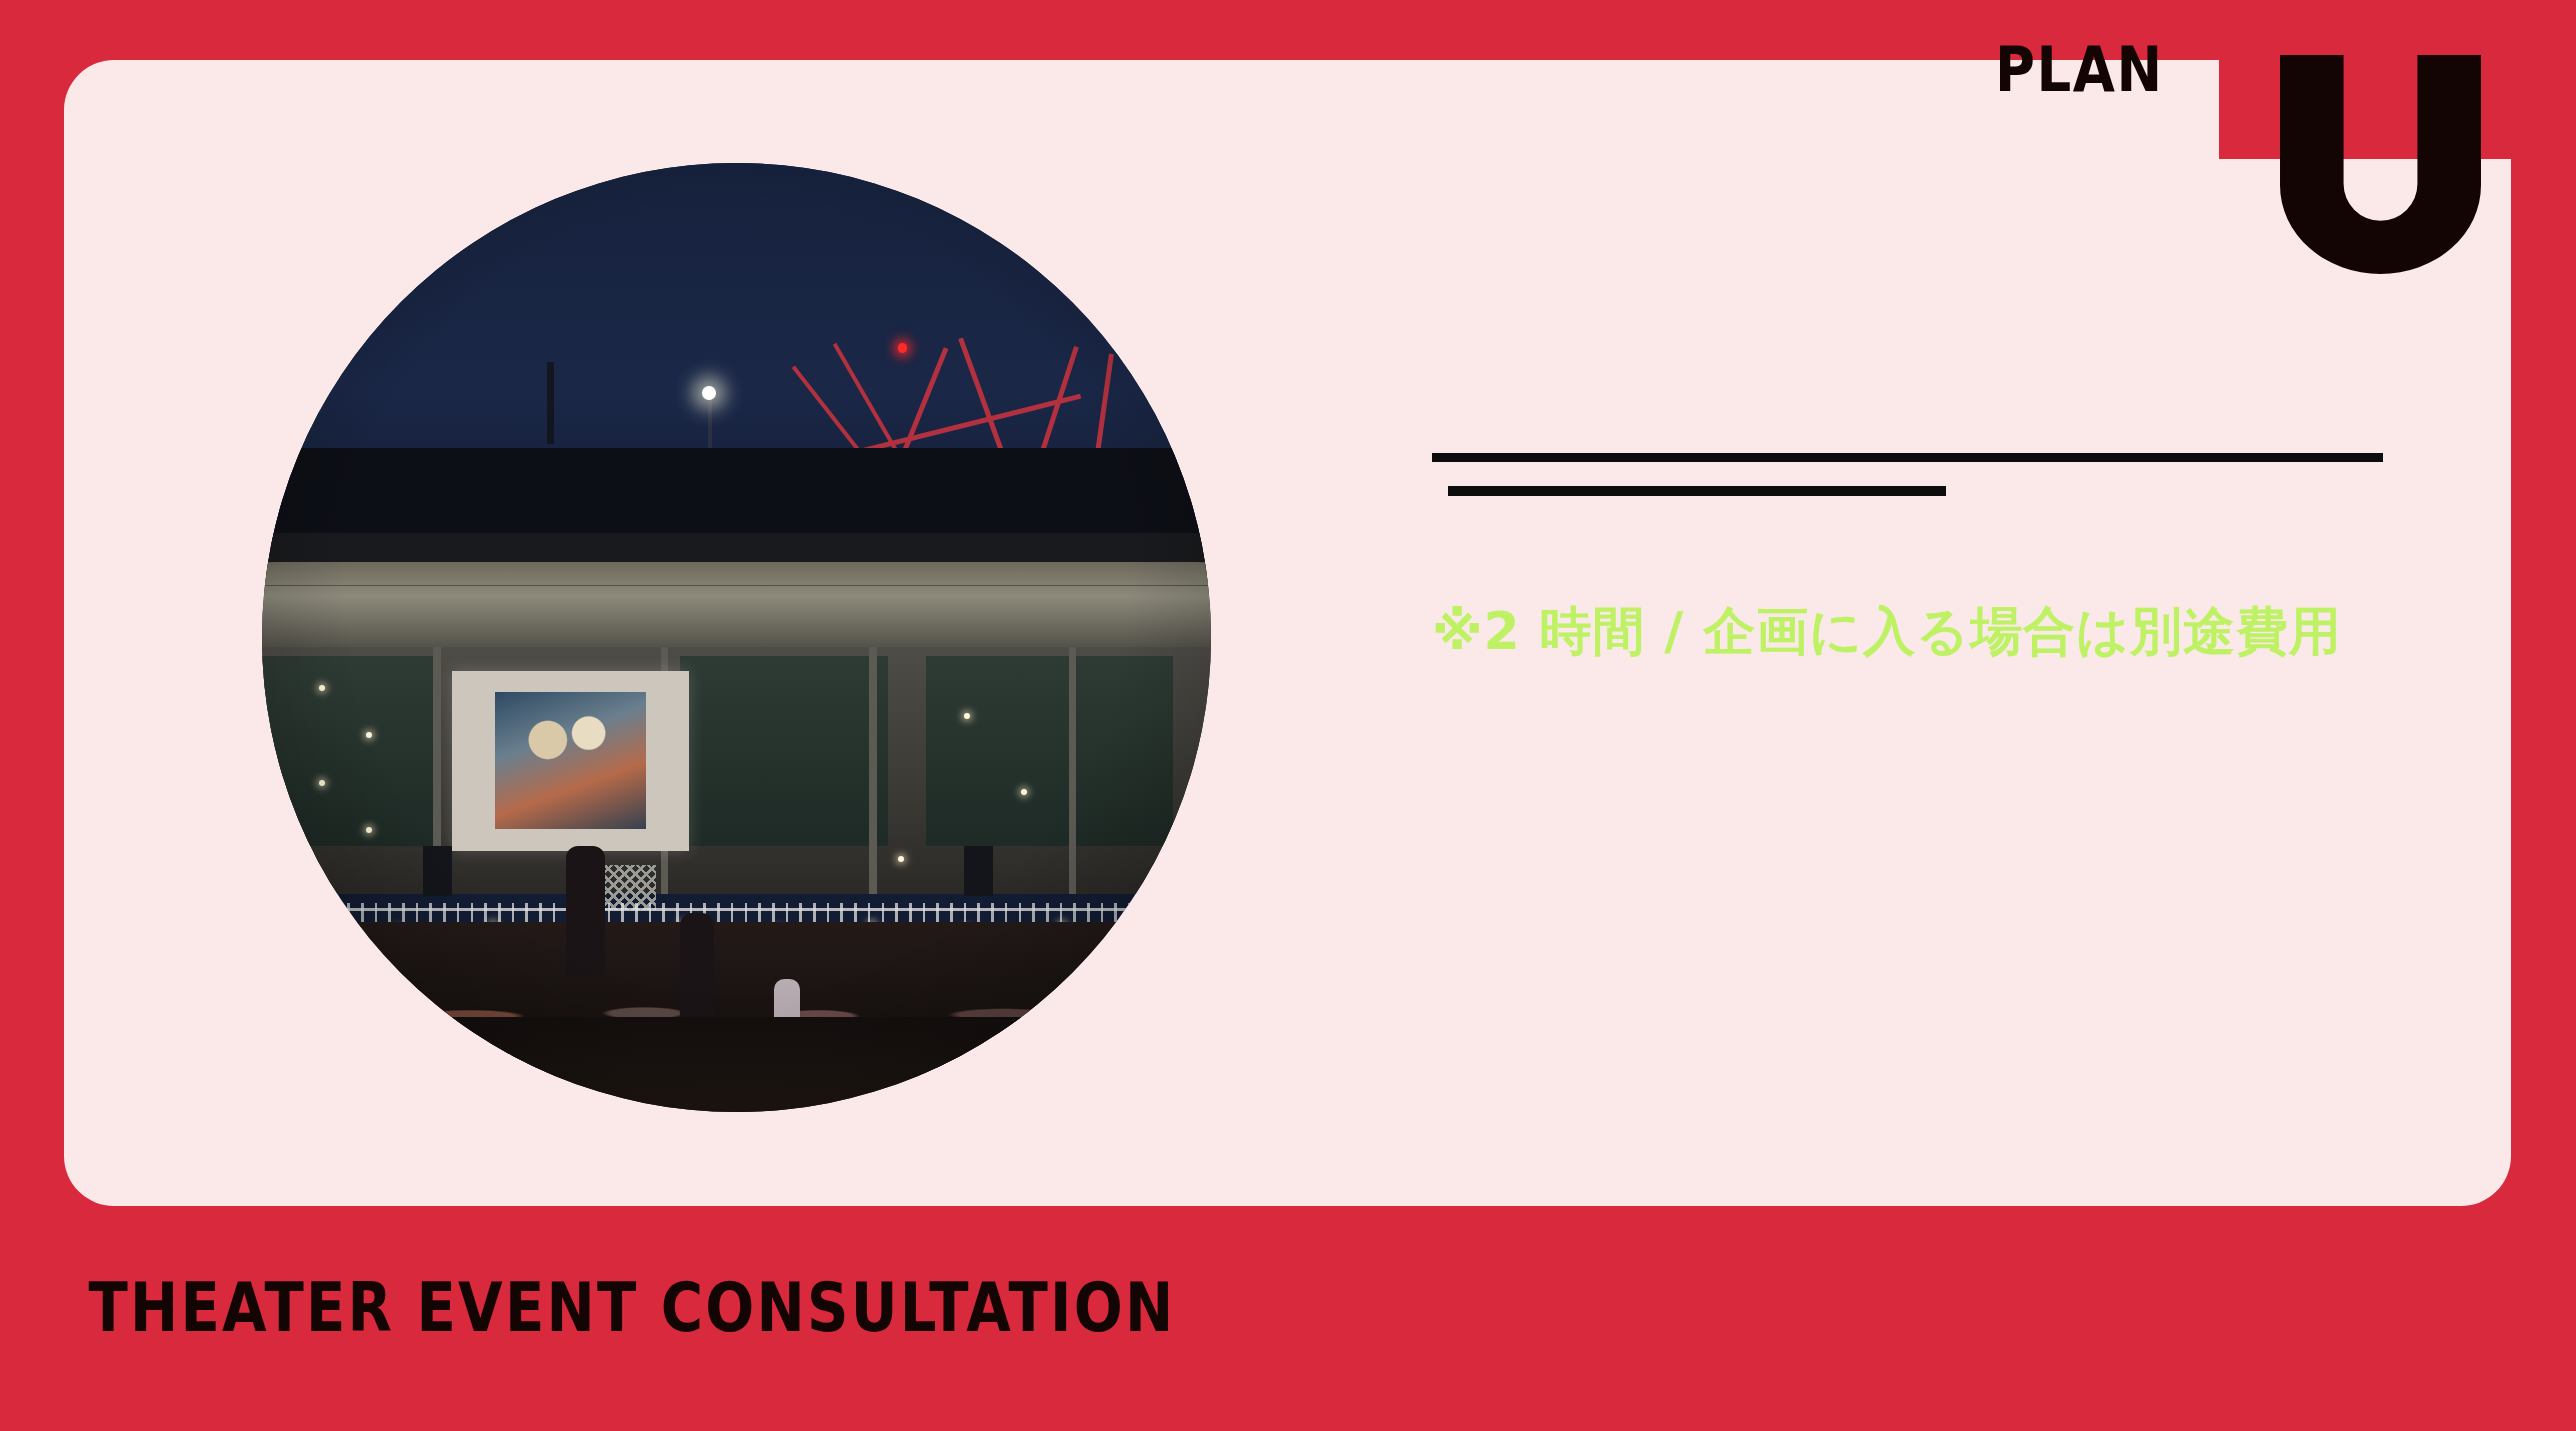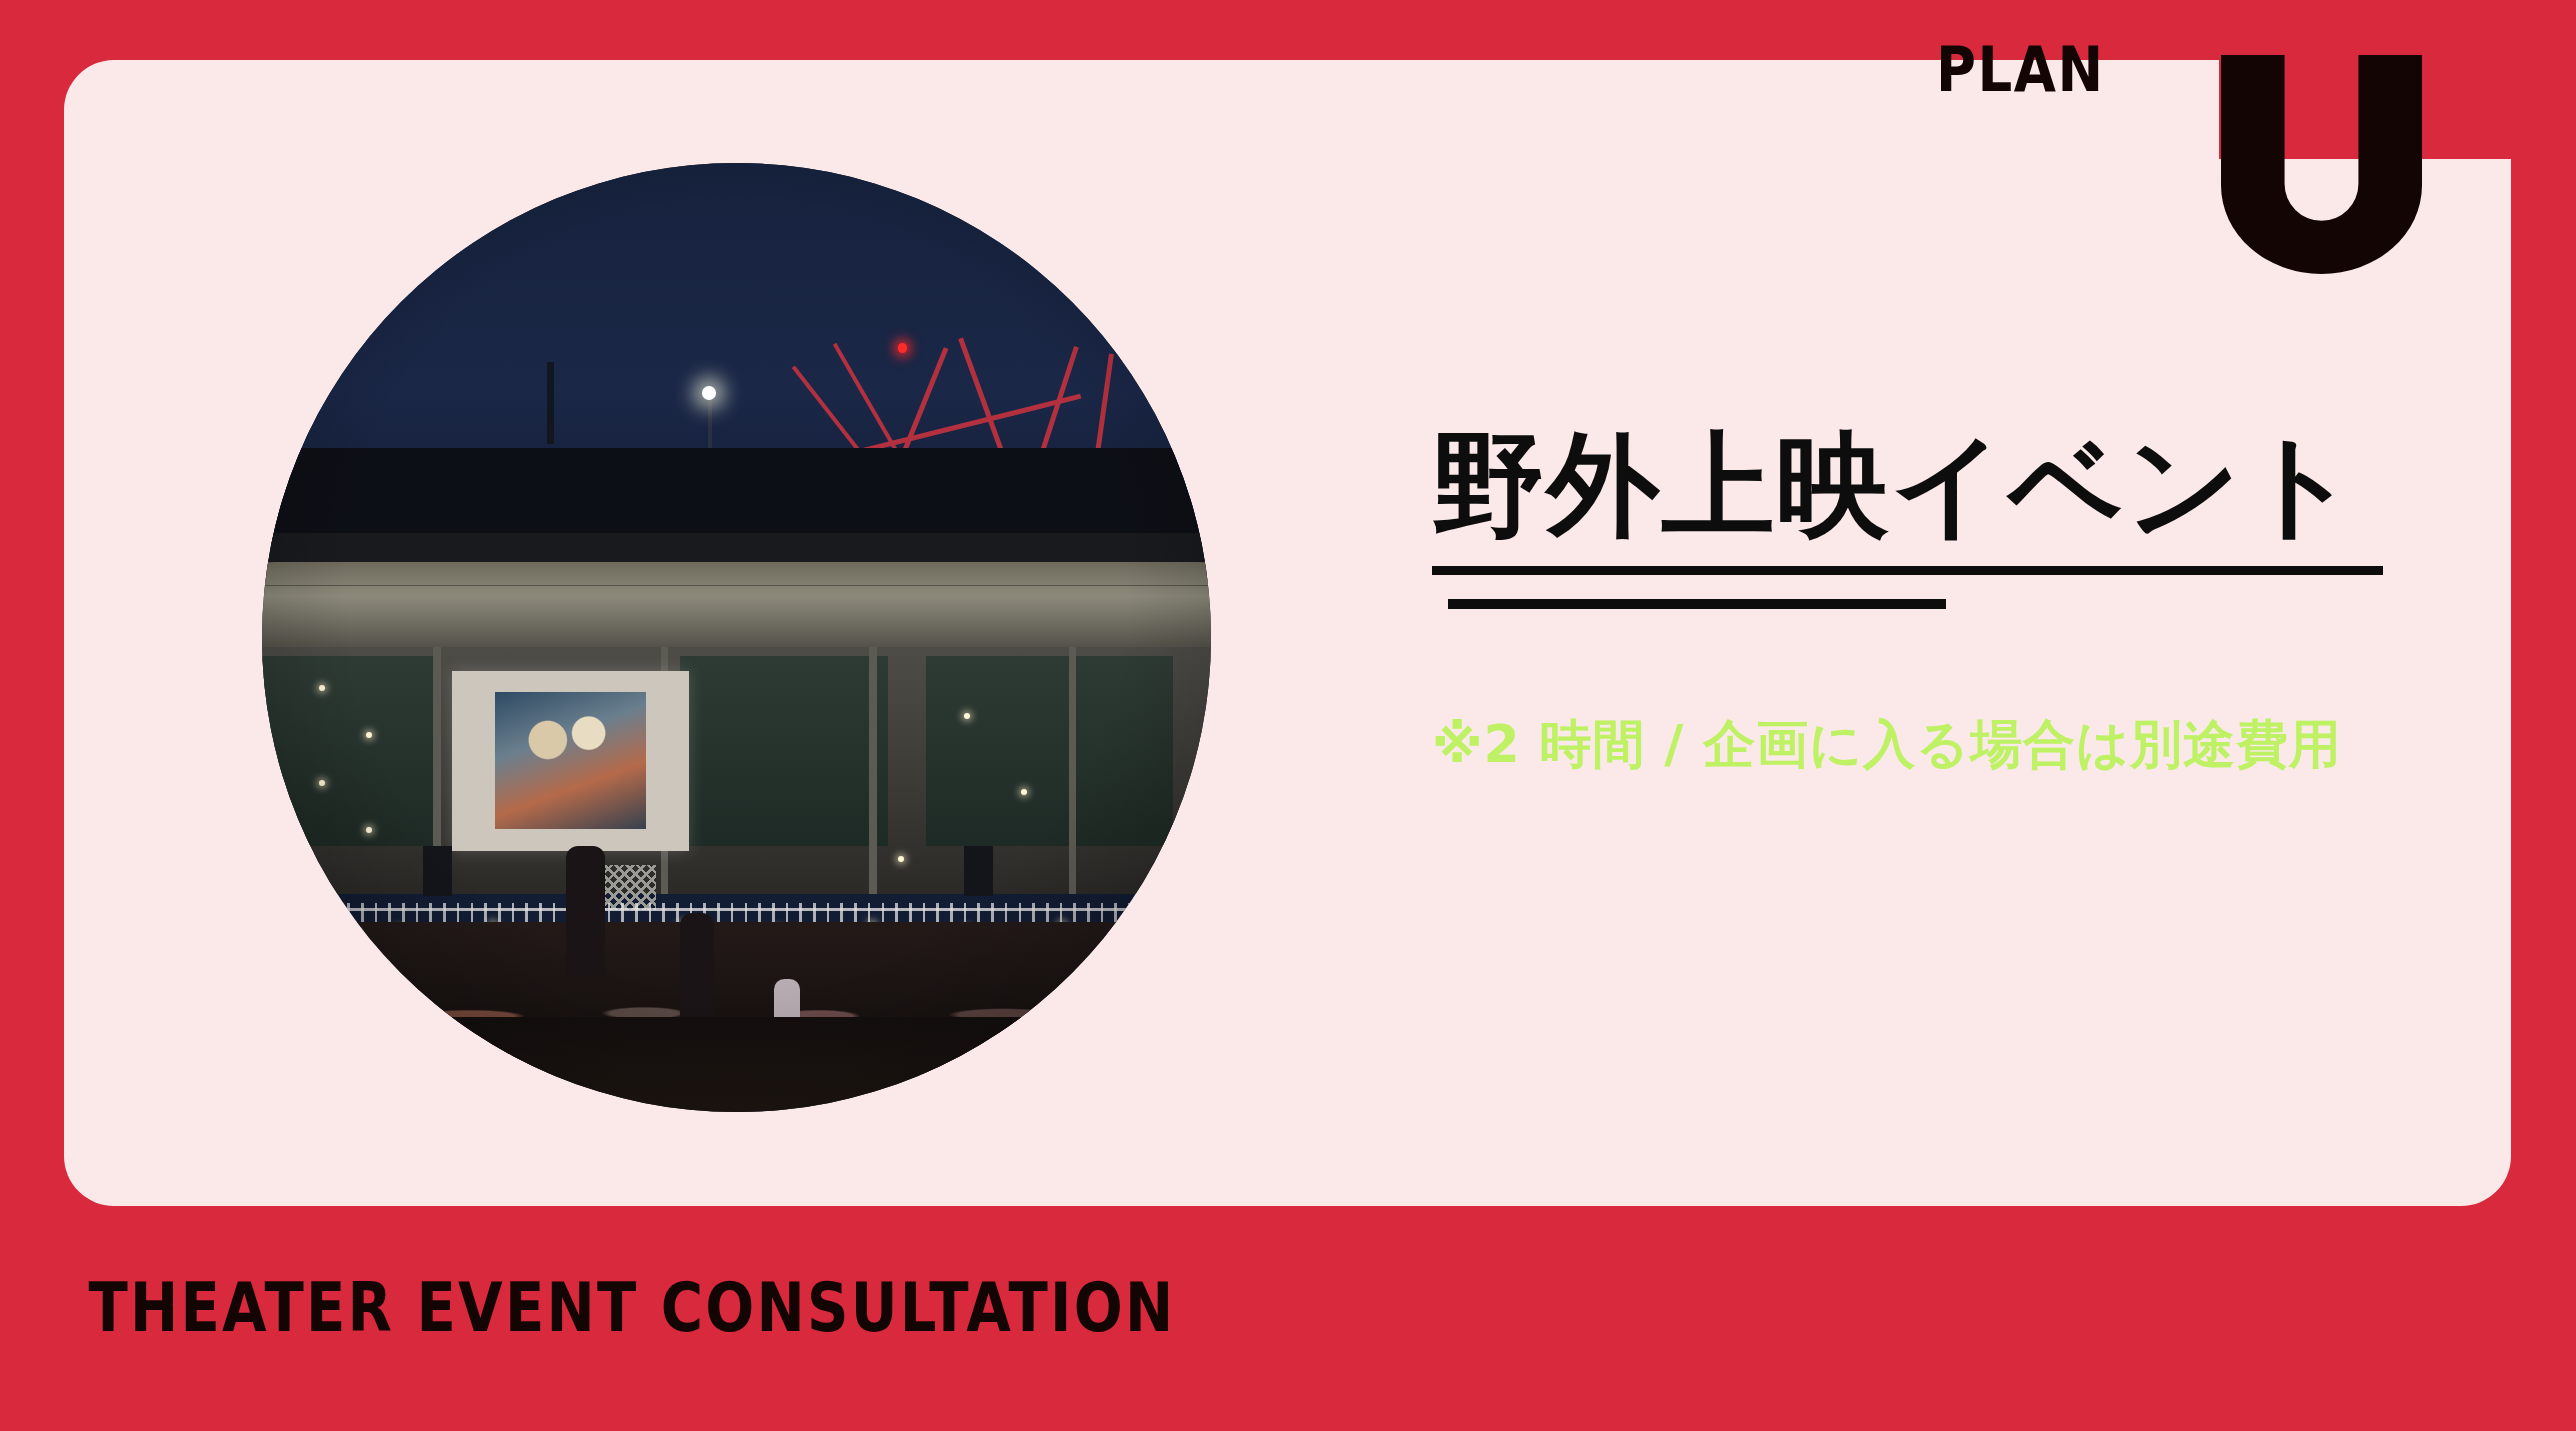--- a/index.html
+++ b/index.html
@@ -158,21 +158,21 @@
     margin-top:101px;
     font-family:"DejaVu Sans", sans-serif;
     font-size:52px;
     font-weight:600;
     color:#bef264;
     white-space:nowrap;
     letter-spacing:0.9px;
   }
 
   
-  .logo { position:absolute; left:1929px; top:17px; width:515px; height:275px; }
+  .logo { position:absolute; left:1988px; top:17px; width:515px; height:275px; }
   .logo-plan {
     position:absolute; left:6.9px; top:15.5px;
     font-family:"DejaVu Sans", sans-serif;
     font-weight:700;
     font-size:62px;
     letter-spacing:1.7px;
     color:#140505;
     transform:scaleX(.88);
     transform-origin:left center;
   }
@@ -264,21 +264,20 @@
 
     <div class="ph-crowd"></div>
     <div class="ph-stand stand1"></div>
     <div class="ph-stand stand2"></div>
     <div class="ph-stand stand3"></div>
     <div class="ph-ground"></div>
     <div class="ph-vignette"></div>
   </div>
 
   <div class="right-col">
-    <div class="h-jp heading-line">野外上映イベント</div>
     <div class="rule rule-1"></div>
 
     <div class="rule rule-2"></div>
 
     <div class="subtitle">※2 時間 / 企画に入る場合は別途費用</div>
   </div>
 
   <div class="logo">
     <div class="logo-plan">PLAN</div>
     <div class="logo-u">

